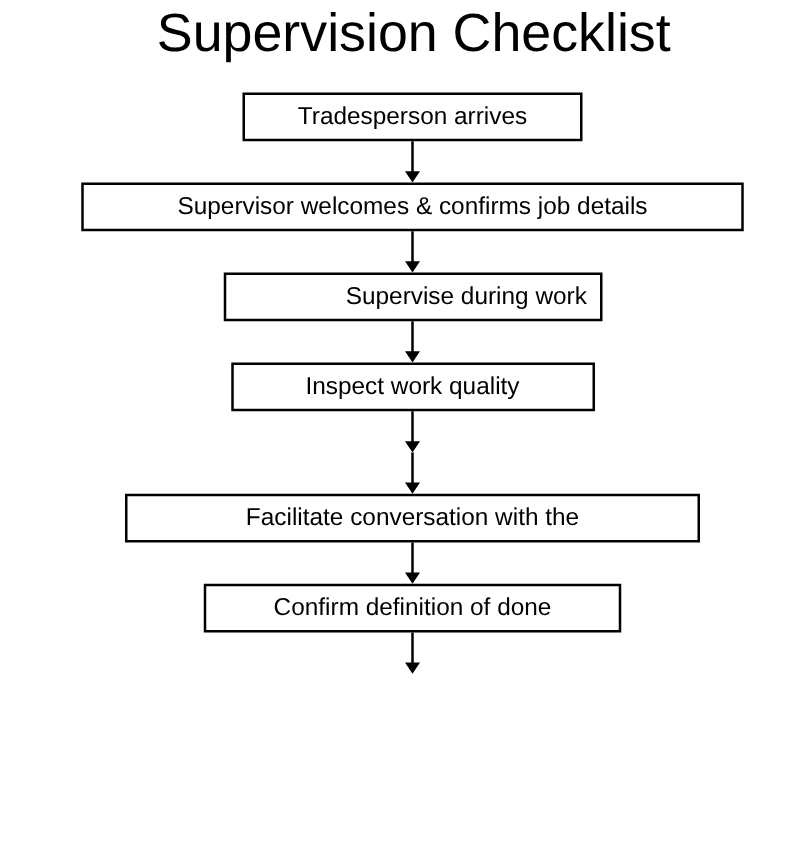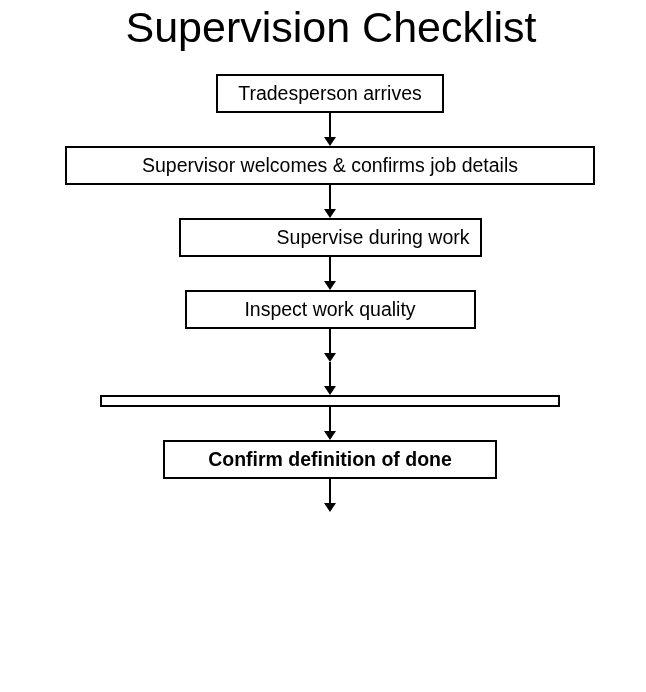--- a/index.html
+++ b/index.html
@@ -37,27 +37,27 @@
     background: #ffffff;
     text-align: center;
     font-size: 19.5px;
     line-height: 27px;
     padding: 4px 10px;
     display: flex;
     flex-direction: column;
     justify-content: center;
   }
   .node .line { display: block; white-space: nowrap; }
-  .w0 { width: 228px; }
+  .w0 { width: 272px; }
   .w1 { width: 530px; }
   .w2 { width: 303px; align-items: flex-end; }
   .w3 { width: 291px; }
   .w4 { width: 413px; }
   .w5 { width: 460px; }
-  .w6 { width: 334px; font-weight: bold; }
+  .w6 { width: 334px; }
   .w7 { width: 335px; }
   .arrow {
     position: relative;
     width: 12px;
     height: 33px;
     flex: 0 0 auto;
   }
   .arrow .shaft {
     position: absolute;
     top: 0;
@@ -121,20 +121,21 @@
       <span class="head"></span>
     </div>
 
 
     <div class="arrow">
       <span class="shaft"></span>
       <span class="head"></span>
     </div>
 
     <div class="node w5">
+      <span class="line">Facilitate conversation with the</span>
     </div>
 
     <div class="arrow">
       <span class="shaft"></span>
       <span class="head"></span>
     </div>
 
     <div class="node w6">
       <span class="line">Confirm definition of done</span>
     </div>

